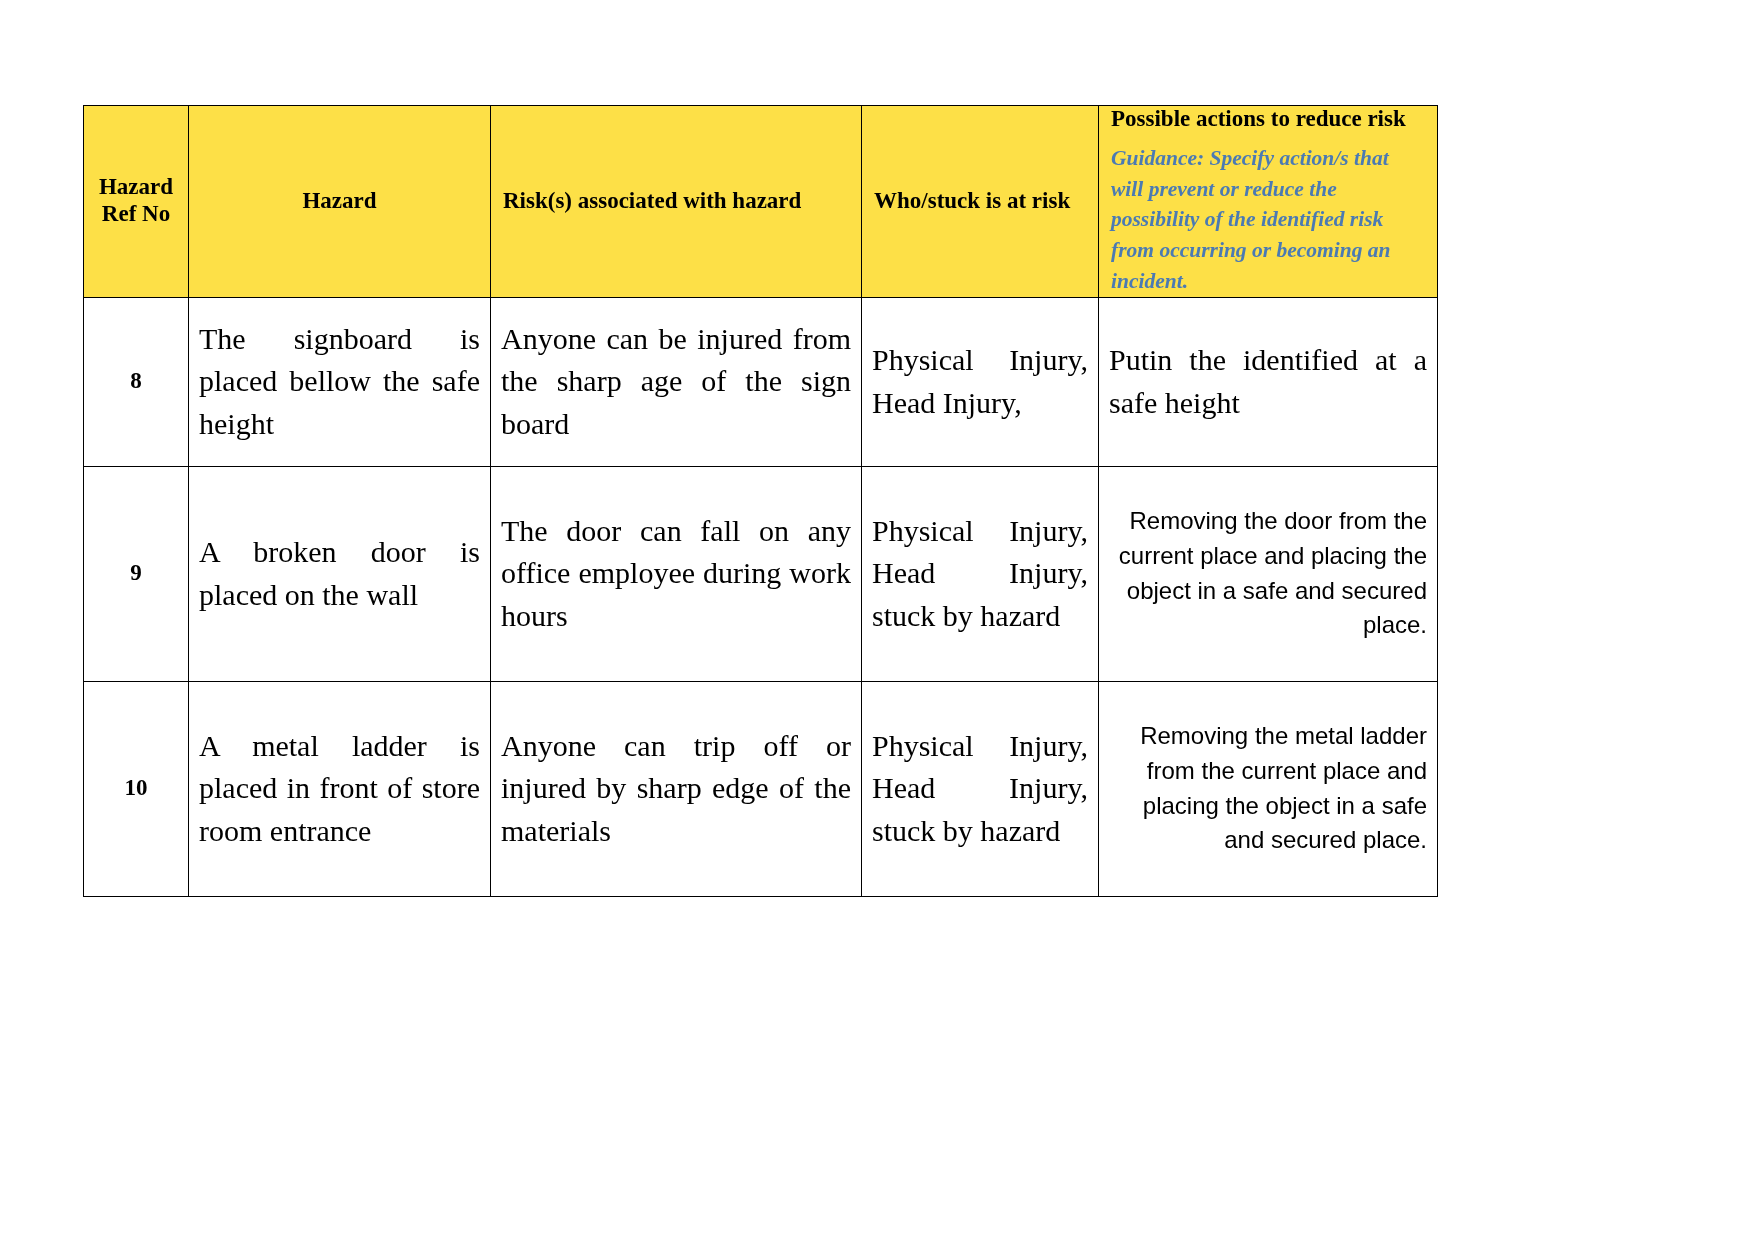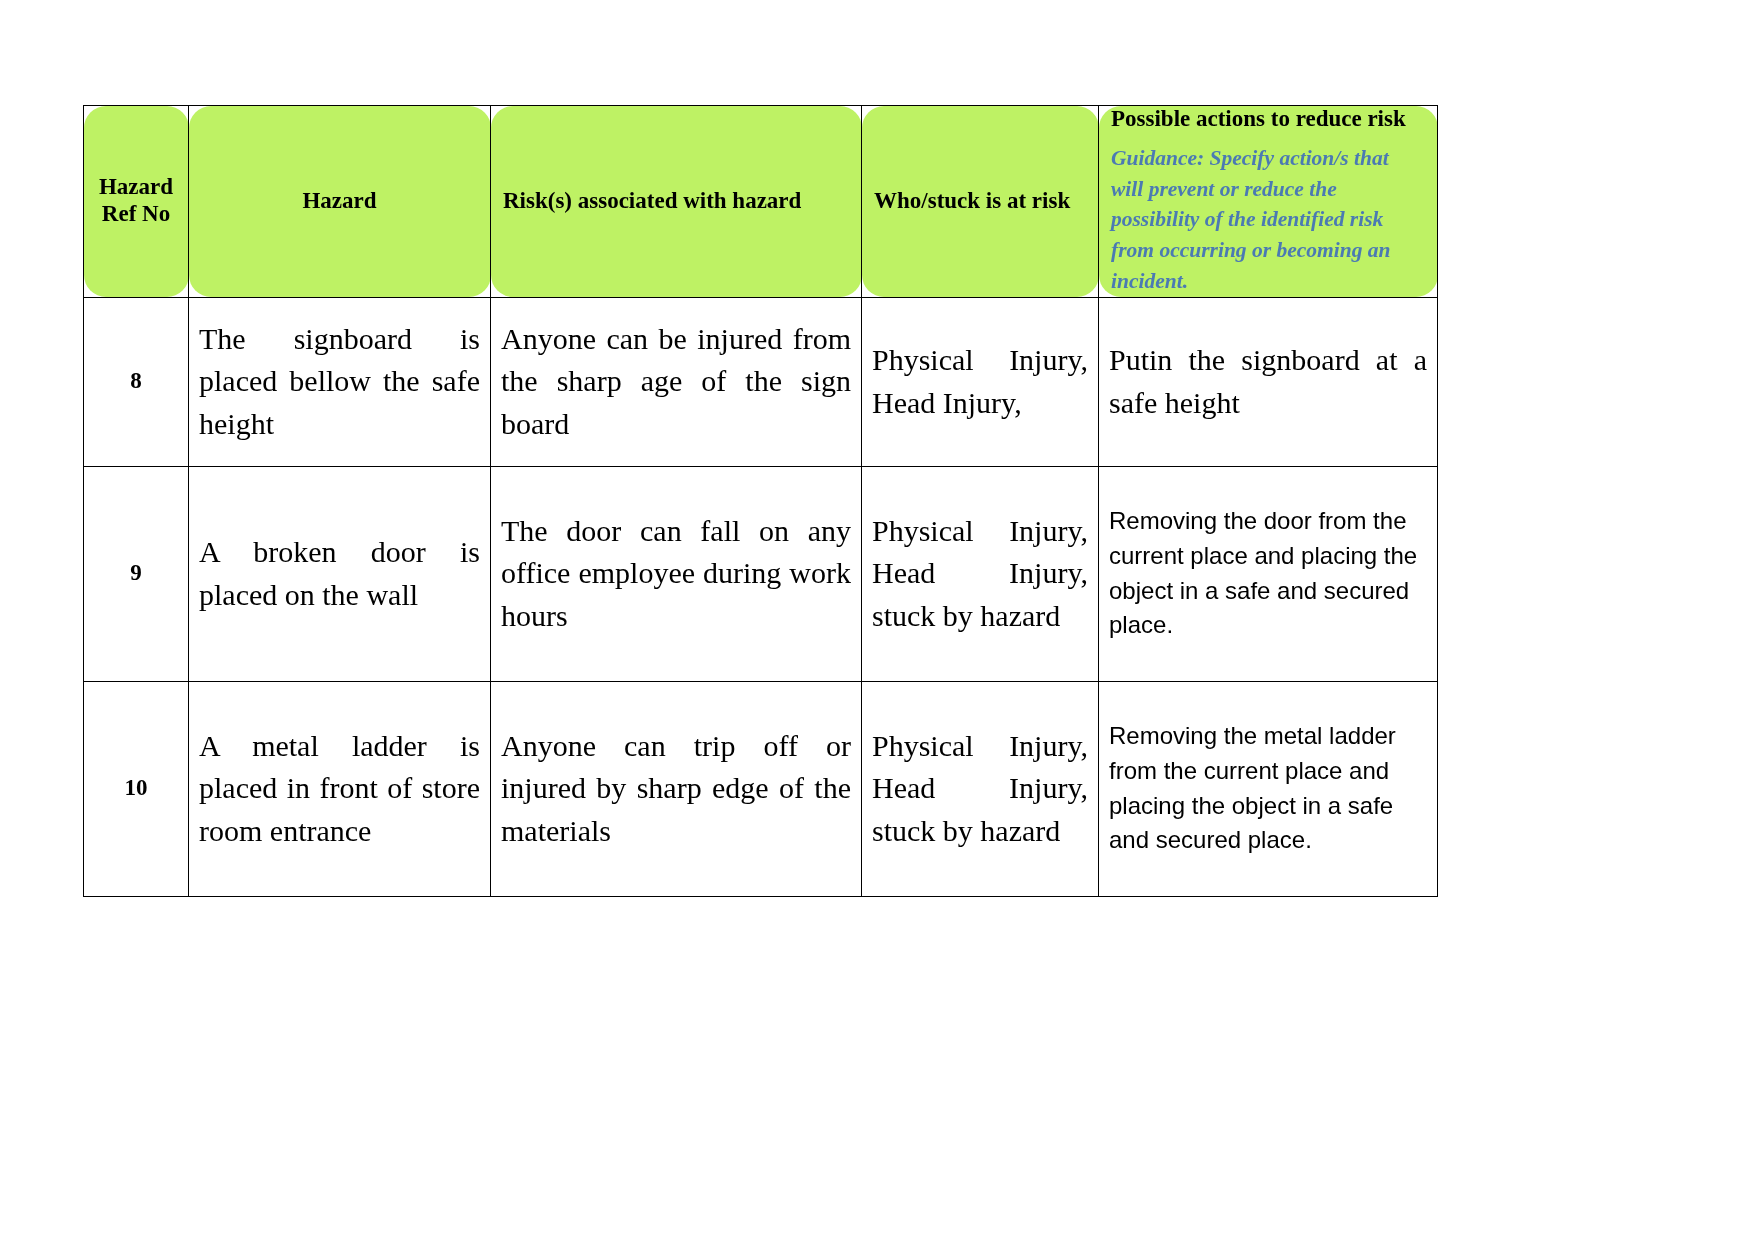--- a/index.html
+++ b/index.html
@@ -36,26 +36,25 @@
 
   .risk-table td, .risk-table th {
     border: 1.6px solid #000000;
     vertical-align: middle;
     padding: 0;
     box-sizing: border-box;
   }
 
   
   thead th {
-    background: #bef264;
+    background: #fde047;
     height: 180px;
     font-weight: bold;
     font-size: 23px;
     line-height: 1.17;
-    border-radius: 22px;
   }
   .th-inner {
     padding: 0 12px;
   }
   .th-center { text-align: center; }
   .th-left   { text-align: left; }
 
   .guidance {
     display: block;
     margin-top: 10px;
@@ -85,21 +84,21 @@
     font-size: 23px;
   }
   .cell-small {
     font-size: 30px;
   }
   
   .cell-sans {
     font-family: "Liberation Sans", sans-serif;
     font-size: 24px;
     line-height: 1.45;
-    text-align: left;
+    text-align: right;
   }
 
   
   tr.row-8 td  { height: 169px; }
   tr.row-9 td  { height: 215px; }
   tr.row-10 td { height: 215px; }
 
   
   col.c-ref    { width: 105px; }
   col.c-haz    { width: 302px; }
@@ -153,21 +152,21 @@
         <td>
           <div class="cell">The signboard is placed bellow the safe height</div>
         </td>
         <td>
           <div class="cell">Anyone can be injured from the sharp age of the sign board</div>
         </td>
         <td>
           <div class="cell">Physical Injury, Head Injury,</div>
         </td>
         <td>
-          <div class="cell">Putin the signboard at a safe height</div>
+          <div class="cell">Putin the identified at a safe height</div>
         </td>
       </tr>
 
       <tr class="row-9">
         <td>
           <div class="cell cell-num">9</div>
         </td>
         <td>
           <div class="cell cell-small">A broken door is placed on the wall</div>
         </td>

